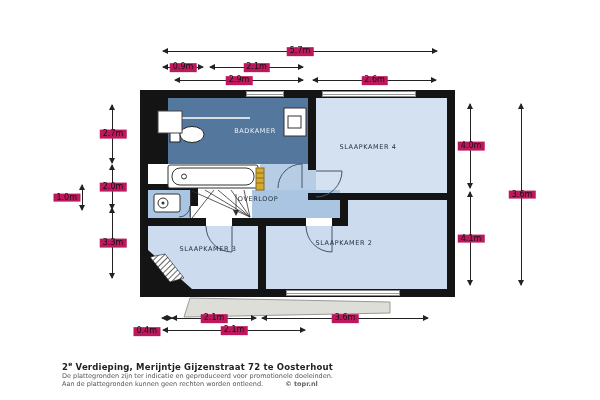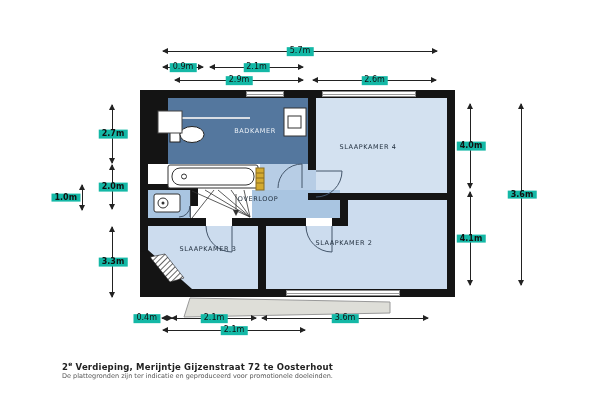--- a/index.html
+++ b/index.html
@@ -20,25 +20,25 @@
   
   .rlbl{position:absolute;transform:translate(-50%,-50%);font-size:6.5px;letter-spacing:.6px;
         color:#1d2b3a;white-space:nowrap;z-index:6;}
   
   .dimh{position:absolute;height:0;border-top:1px solid #222;z-index:6;}
   .dimv{position:absolute;width:0;border-left:1px solid #222;z-index:6;}
   .dimh .al{position:absolute;left:-1px;top:-4px;width:0;height:0;border:3.5px solid transparent;border-left:0;border-right:6px solid #222;}
   .dimh .ar{position:absolute;right:-1px;top:-4px;width:0;height:0;border:3.5px solid transparent;border-right:0;border-left:6px solid #222;}
   .dimv .au{position:absolute;top:-1px;left:-4px;width:0;height:0;border:3.5px solid transparent;border-top:0;border-bottom:6px solid #222;}
   .dimv .ad{position:absolute;bottom:-1px;left:-4px;width:0;height:0;border:3.5px solid transparent;border-bottom:0;border-top:6px solid #222;}
-  .dlbl{position:absolute;left:50%;top:0;transform:translate(-50%,-55%);background:#14b8a6;
+  .dlbl{position:absolute;left:50%;top:0;transform:translate(-50%,-55%);background:#be185d;
         padding:0 3px;font-size:8px;line-height:1.1;color:#111;white-space:nowrap;}
-  .dimv .dlbl{left:0;top:50%;transform:translate(-50%,-50%);font-weight:bold;}
+  .dimv .dlbl{left:0;top:50%;transform:translate(-50%,-50%);}
   .dimv .dlbl.side{transform:translate(-100%,-50%);left:-3px;text-align:right;}
-  .dimh .dlbl.lleft{left:-2px;transform:translate(-100%,-55%);}
+  .dimh .dlbl.lleft{left:-2px;transform:translate(-100%,-55%);margin-top:13px;}
   
   #footer{position:absolute;left:62px;top:360px;z-index:7;color:#222;}
   #footer .t{font-size:8.5px;font-weight:bold;letter-spacing:.2px;}
   #footer .s{font-size:6.5px;color:#555;line-height:1.25;}
   #footer sup{font-size:6px;}
   .credit{margin-left:22px;color:#666;font-weight:bold;}
   svg{position:absolute;left:0;top:0;z-index:5;pointer-events:none;}
 </style>
 </head>
 <body>
@@ -196,21 +196,21 @@
   <div class="dimv" style="left:112px;top:165px;height:44px">
       <i class="au"></i>
       <i class="ad"></i>
       <span class="dlbl">2.0m</span>
     </div>
   <div class="dimv" style="left:82px;top:185px;height:25px">
       <i class="au"></i>
       <i class="ad"></i>
       <span class="dlbl side">1.0m</span>
     </div>
-  <div class="dimv" style="left:112px;top:227px;height:70px">
+  <div class="dimv" style="left:112px;top:208px;height:70px">
       <i class="au"></i>
       <i class="ad"></i>
       <span class="dlbl">3.3m</span>
     </div>
 
   <div class="dimv" style="left:470px;top:104px;height:84px">
       <i class="au"></i>
       <i class="ad"></i>
       <span class="dlbl">4.0m</span>
     </div>
@@ -242,15 +242,16 @@
     </div>
   <div class="dimh" style="left:163px;top:330px;width:142px">
       <i class="al"></i>
       <i class="ar"></i>
       <span class="dlbl">2.1m</span>
     </div>
 
   <div id="footer">
     <div class="t"><span>2</span><sup>e</sup><span> Verdieping, Merijntje Gijzenstraat 72 te Oosterhout</span></div>
     <div class="s">De plattegronden zijn ter indicatie en geproduceerd voor promotionele doeleinden.</div>
+    <div class="s"><span>Aan de plattegronden kunnen geen rechten worden ontleend.</span><span class="credit">© topr.nl</span></div>
   </div>
 
 </div>
 
 </body></html>

